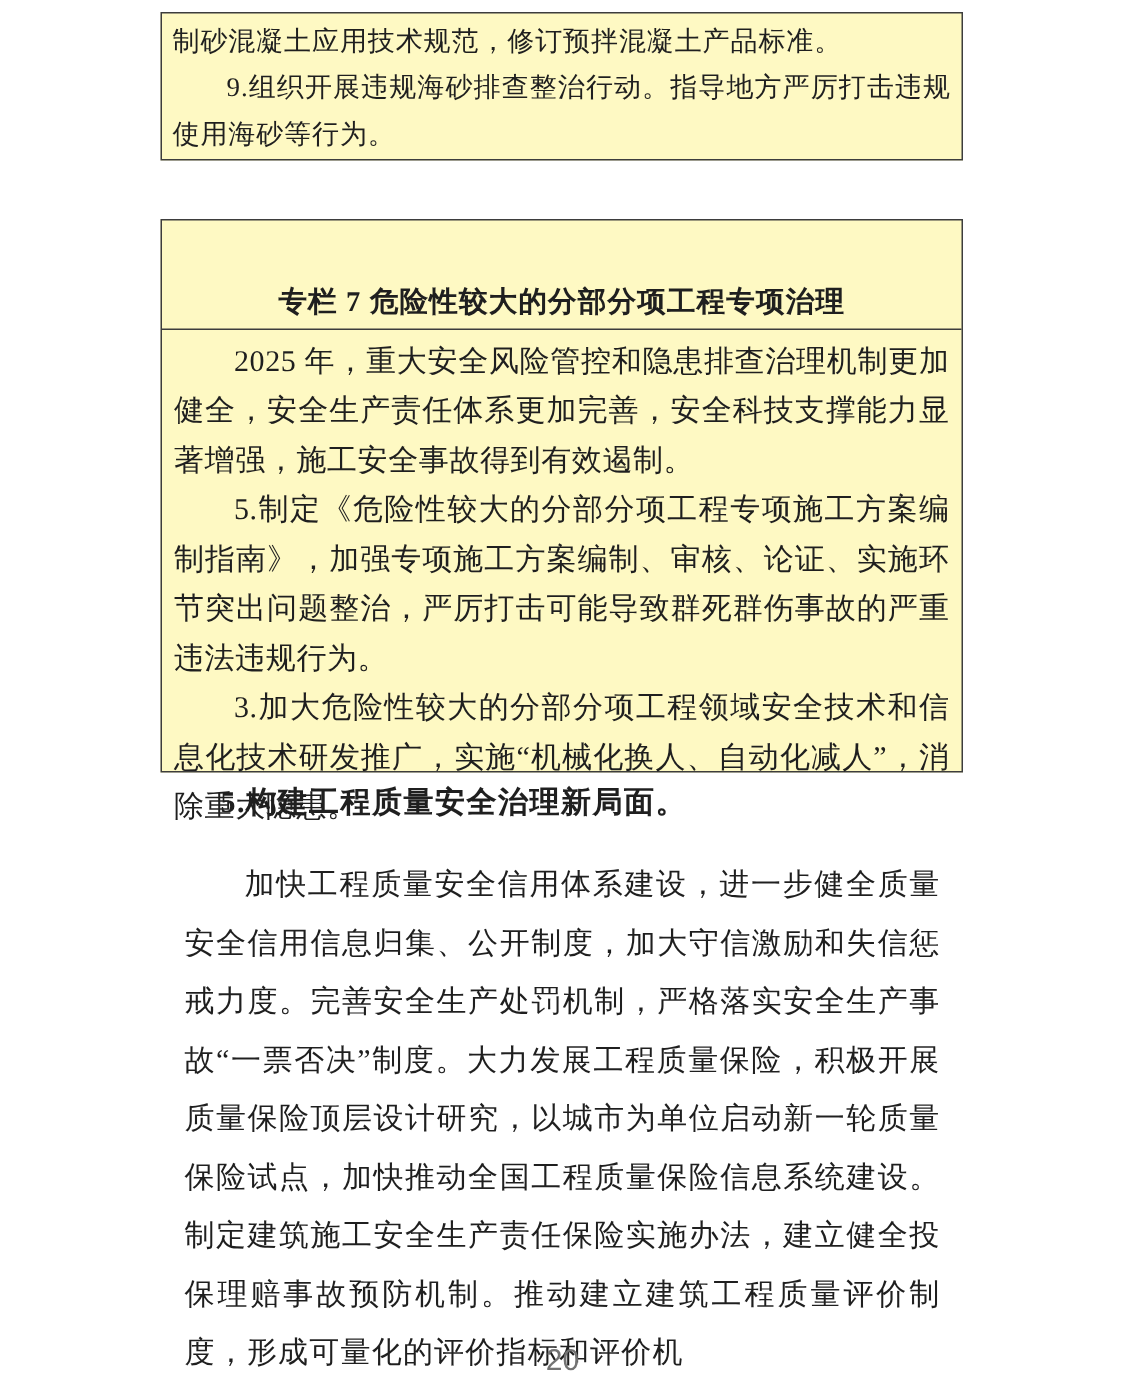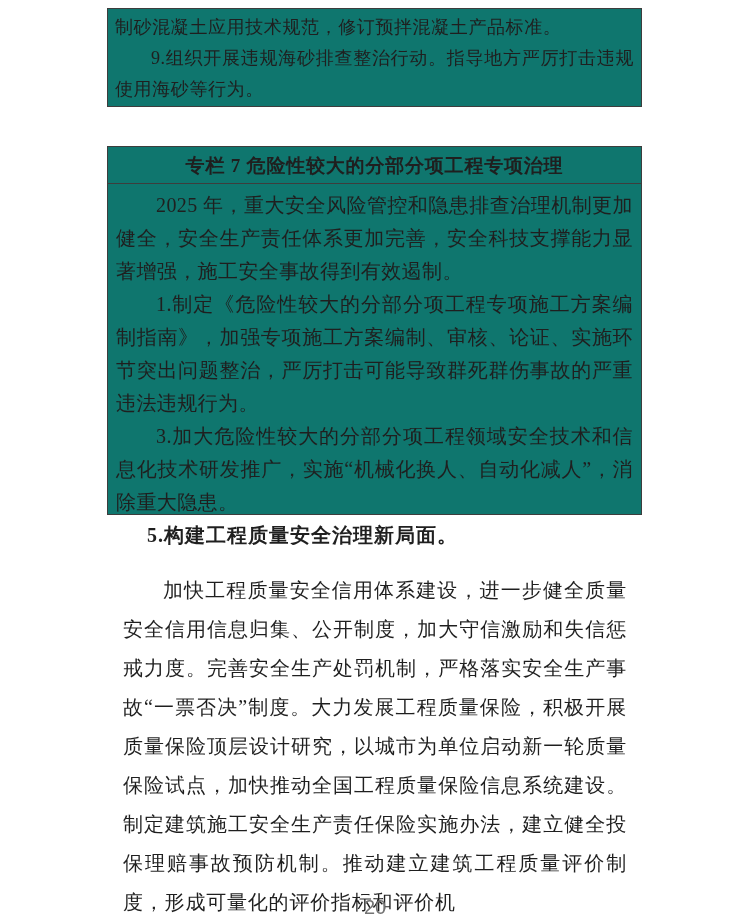--- a/index.html
+++ b/index.html
@@ -16,21 +16,21 @@
     font-family: "Liberation Serif", serif;
     color: #1f1f1f;
   }
   
   .frame {
     position: absolute;
     left: 107px;
     width: 535px;
     border: 1.5px solid #3d3d3d;
     box-sizing: border-box;
-    background: #0f766e;
+    background: #fef9c3;
   }
   .box1 {
     top: 8px;
     height: 99px;
     padding: 3px 7px 0 7px;
   }
   .box1 p {
     margin: 0;
     font-size: 18px;
     line-height: 31px;
@@ -43,20 +43,21 @@
   }
   .box2-title {
     height: 37px;
     line-height: 37px;
     text-align: center;
     font-weight: bold;
     font-size: 19px;
     letter-spacing: 0.8px;
     border-bottom: 1.5px solid #3d3d3d;
     box-sizing: border-box;
+    margin-top: 36px;
   }
   .box2-body {
     padding: 5px 8px 0 8px;
   }
   .box2-body p {
     margin: 0;
     font-size: 20px;
     line-height: 33px;
     letter-spacing: 0.4px;
     text-align: justify;
@@ -106,21 +107,21 @@
 
   <div class="frame box1">
     <p>制砂混凝土应用技术规范，修订预拌混凝土产品标准。</p>
     <p class="indent">9.组织开展违规海砂排查整治行动。指导地方严厉打击违规使用海砂等行为。</p>
   </div>
 
   <div class="frame box2">
     <div class="box2-title">专栏 7 危险性较大的分部分项工程专项治理</div>
     <div class="box2-body">
       <p class="indent">2025 年，重大安全风险管控和隐患排查治理机制更加健全，安全生产责任体系更加完善，安全科技支撑能力显著增强，施工安全事故得到有效遏制。</p>
-      <p class="indent">1.制定《危险性较大的分部分项工程专项施工方案编制指南》，加强专项施工方案编制、审核、论证、实施环节突出问题整治，严厉打击可能导致群死群伤事故的严重违法违规行为。</p>
+      <p class="indent">5.制定《危险性较大的分部分项工程专项施工方案编制指南》，加强专项施工方案编制、审核、论证、实施环节突出问题整治，严厉打击可能导致群死群伤事故的严重违法违规行为。</p>
       <p class="indent">3.加大危险性较大的分部分项工程领域安全技术和信息化技术研发推广，实施“机械化换人、自动化减人”，消除重大隐患。</p>
     </div>
   </div>
 
   <div class="main-text">
     <p class="main-heading">5.构建工程质量安全治理新局面。</p>
     <p class="main-para">加快工程质量安全信用体系建设，进一步健全质量安全信用信息归集、公开制度，加大守信激励和失信惩戒力度。完善安全生产处罚机制，严格落实安全生产事故“一票否决”制度。大力发展工程质量保险，积极开展质量保险顶层设计研究，以城市为单位启动新一轮质量保险试点，加快推动全国工程质量保险信息系统建设。制定建筑施工安全生产责任保险实施办法，建立健全投保理赔事故预防机制。推动建立建筑工程质量评价制度，形成可量化的评价指标和评价机</p>
   </div>
 
   <div class="page-number">20</div>

